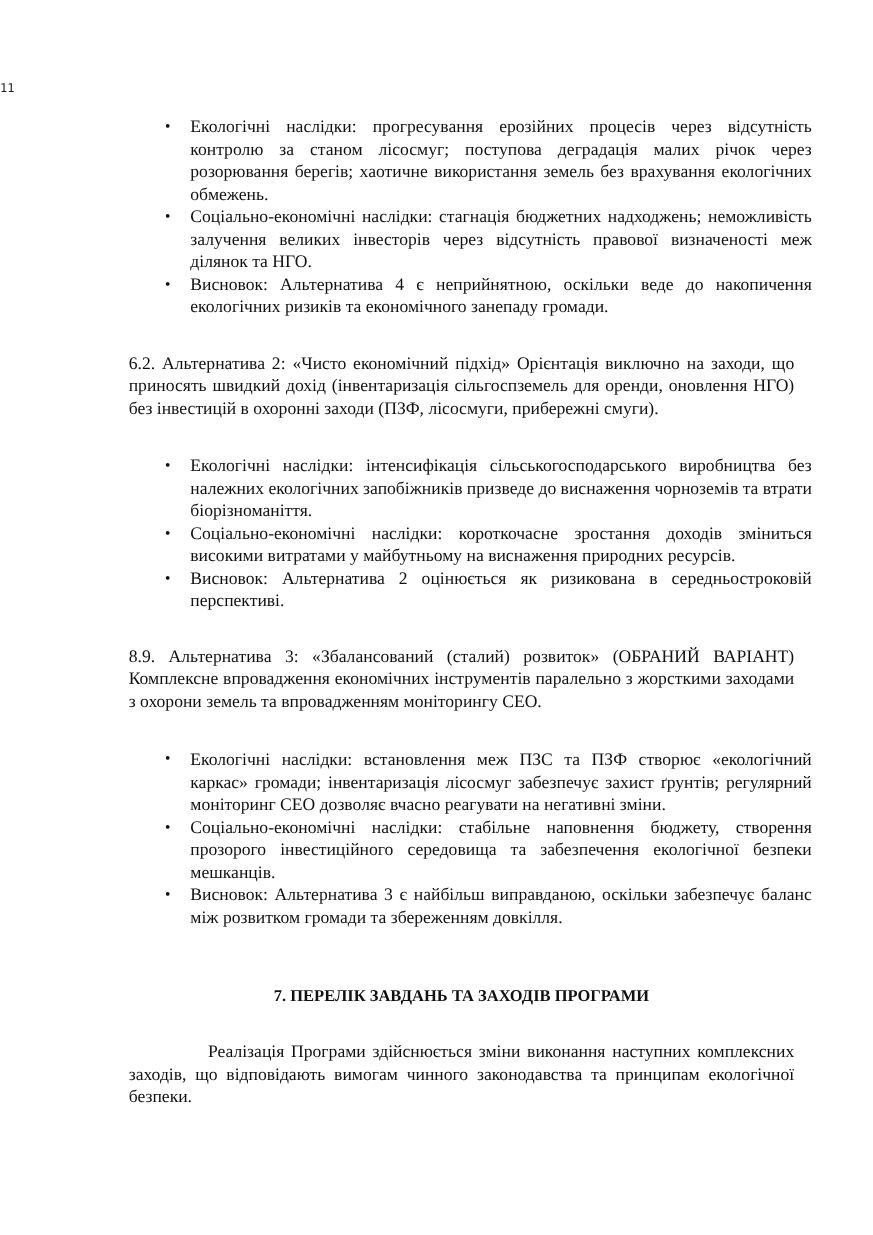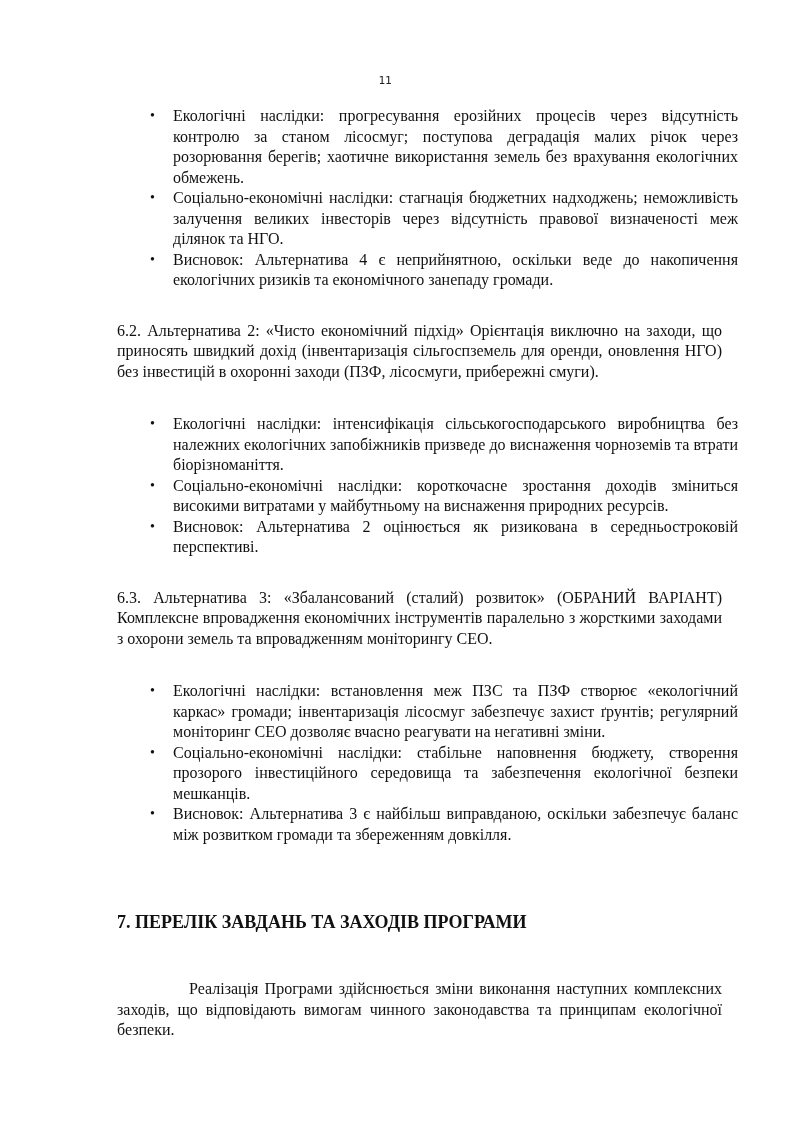--- a/index.html
+++ b/index.html
@@ -3,38 +3,38 @@
 <meta charset="utf-8">
 <style>
   html, body { margin: 0; padding: 0; background: #ffffff; }
   body { width: 794px; height: 1123px; position: relative; overflow: hidden; }
   .page {
     position: absolute; left: 0; top: 0; width: 794px; height: 1123px;
     font-family: "Liberation Serif", "DejaVu Serif", serif;
     color: #111; font-size: 16px;
   }
   .page-num {
-    position: absolute; top: 74px; left: 0; width: 770px; text-align: center;
+    position: absolute; top: 74px; left: 0; width: 770px; text-align: left;
     font-family: "DejaVu Sans Mono", "Liberation Mono", monospace; font-size: 11px; color: #222;
   }
   .content { position: absolute; left: 101px; width: 637px; top: 106px; }
   ul.bullets { list-style: none; margin: 0; padding: 0; }
   ul.bullets li {
     position: relative; padding-left: 72px; margin: 0;
     line-height: 20.5px; text-align: justify;
   }
   ul.bullets li .dot {
     position: absolute; left: 49px; top: 0; font-size: 14px;
   }
   p.para { margin: 16px; line-height: 20.5px; text-align: justify; }
   .gap-a { height: 14px; }
   .gap-b { height: 16px; }
   .gap-c { height: 50px; }
   h2.section {
-    margin: 16px; text-align: left; font-size: 18px; font-weight: bold;
+    margin: 0; text-align: center; font-size: 15px; font-weight: bold;
     line-height: 22px;
   }
   .gap-d { height: 14px; }
   p.indent { text-indent: 72px; }
 </style>
 </head>
 <body>
 
 <div class="page">
   <div class="page-num">11</div>
@@ -50,21 +50,21 @@
     <p class="para">6.2. Альтернатива 2: «Чисто економічний підхід» Орієнтація виключно на заходи, що приносять швидкий дохід (інвентаризація сільгоспземель для оренди, оновлення НГО) без інвестицій в охоронні заходи (ПЗФ, лісосмуги, прибережні смуги).</p>
     <div class="gap-b"></div>
 
     <ul class="bullets">
       <li><span class="dot">•</span><span>Екологічні наслідки: інтенсифікація сільськогосподарського виробництва без належних екологічних запобіжників призведе до виснаження чорноземів та втрати біорізноманіття.</span></li>
       <li><span class="dot">•</span><span>Соціально-економічні наслідки: короткочасне зростання доходів зміниться високими витратами у майбутньому на виснаження природних ресурсів.</span></li>
       <li><span class="dot">•</span><span>Висновок: Альтернатива 2 оцінюється як ризикована в середньостроковій перспективі.</span></li>
     </ul>
 
     <div class="gap-a"></div>
-    <p class="para">6.3. Альтернатива 3: «Збалансований (сталий) розвиток» (ОБРАНИЙ ВАРІАНТ) Комплексне впровадження економічних інструментів паралельно з жорсткими заходами з охорони земель та впровадженням моніторингу СЕО.</p>
+    <p class="para">8.9. Альтернатива 3: «Збалансований (сталий) розвиток» (ОБРАНИЙ ВАРІАНТ) Комплексне впровадження економічних інструментів паралельно з жорсткими заходами з охорони земель та впровадженням моніторингу СЕО.</p>
     <div class="gap-b"></div>
 
     <ul class="bullets">
       <li><span class="dot">•</span><span>Екологічні наслідки: встановлення меж ПЗС та ПЗФ створює «екологічний каркас» громади; інвентаризація лісосмуг забезпечує захист ґрунтів; регулярний моніторинг СЕО дозволяє вчасно реагувати на негативні зміни.</span></li>
       <li><span class="dot">•</span><span>Соціально-економічні наслідки: стабільне наповнення бюджету, створення прозорого інвестиційного середовища та забезпечення екологічної безпеки мешканців.</span></li>
       <li><span class="dot">•</span><span>Висновок: Альтернатива 3 є найбільш виправданою, оскільки забезпечує баланс між розвитком громади та збереженням довкілля.</span></li>
     </ul>
 
     <div class="gap-c"></div>
     <h2 class="section">7. ПЕРЕЛІК ЗАВДАНЬ ТА ЗАХОДІВ ПРОГРАМИ</h2>

